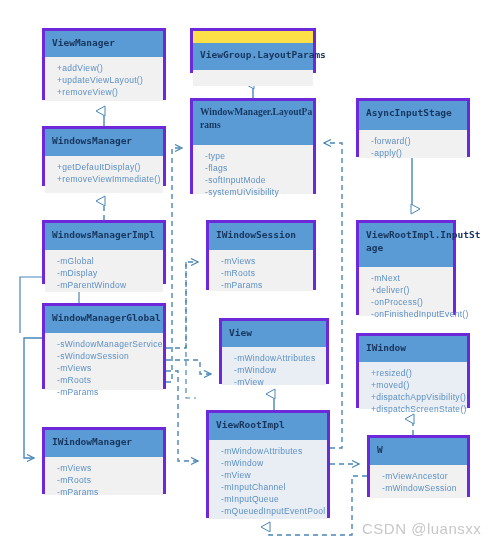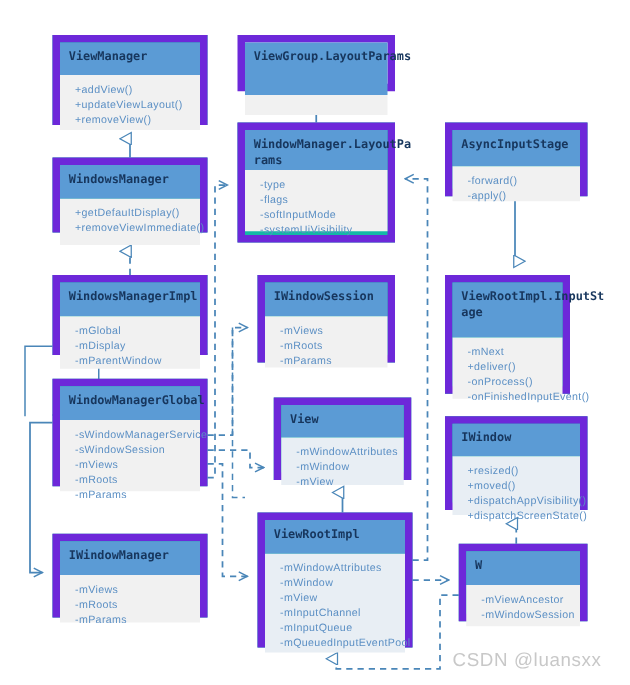--- a/index.html
+++ b/index.html
@@ -21,22 +21,22 @@
     position: absolute;
     left: 0;
     top: 0;
     width: 504px;
     height: 548px;
     pointer-events: none;
   }
   .uml-class {
     position: absolute;
     box-sizing: border-box;
-    border: 6px solid #6d28d9;
-    background: #14b8a6;
+    border: 3px solid #6d28d9;
+    background: #fde047;
     z-index: 2;
   }
   .uml-header {
     box-sizing: border-box;
     background: #5b9bd5;
     color: #17365d;
     font-family: "DejaVu Sans Mono", monospace;
     font-size: 9.5px;
     font-weight: bold;
     line-height: 13px;
@@ -132,32 +132,32 @@
 
 <div class="uml-class" style="left: 42px; top: 28px; width: 124px; height: 72px;">
       <div class="uml-header" style="height: 26px;">ViewManager</div>
       <div class="uml-body" style="height: 44px;">
         <div class="uml-member">+addView()</div>
         <div class="uml-member">+updateViewLayout()</div>
         <div class="uml-member">+removeView()</div>
       </div>
     </div>
     <div class="uml-class" style="left: 190px; top: 28px; width: 126px; height: 45px;">
-      <div class="uml-header" style="height: 42px;">ViewGroup.LayoutParams</div>
+      <div class="uml-header" style="height: 27px; margin-top: 12px;">ViewGroup.LayoutParams</div>
       <div class="uml-body empty" style="height: 16px;"></div>
     </div>
     <div class="uml-class" style="left: 42px; top: 126px; width: 124px; height: 60px;">
       <div class="uml-header" style="height: 27px;">WindowsManager</div>
       <div class="uml-body" style="height: 37px;">
         <div class="uml-member">+getDefauItDisplay()</div>
         <div class="uml-member">+removeViewImmediate()</div>
       </div>
     </div>
     <div class="uml-class" style="left: 190px; top: 98px; width: 126px; height: 96px;">
-      <div class="uml-header" style="height: 32px;">WindowManager.LayoutPa
+      <div class="uml-header" style="height: 44px; font-family: Liberation Serif, serif;">WindowManager.LayoutPa
 rams</div>
       <div class="uml-body" style="height: 49px;">
         <div class="uml-member">-type</div>
         <div class="uml-member">-flags</div>
         <div class="uml-member">-softInputMode</div>
         <div class="uml-member">-systemUiVisibility</div>
       </div>
     </div>
     <div class="uml-class" style="left: 356px; top: 98px; width: 114px; height: 59px;">
       <div class="uml-header" style="height: 29px;">AsyncInputStage</div>

